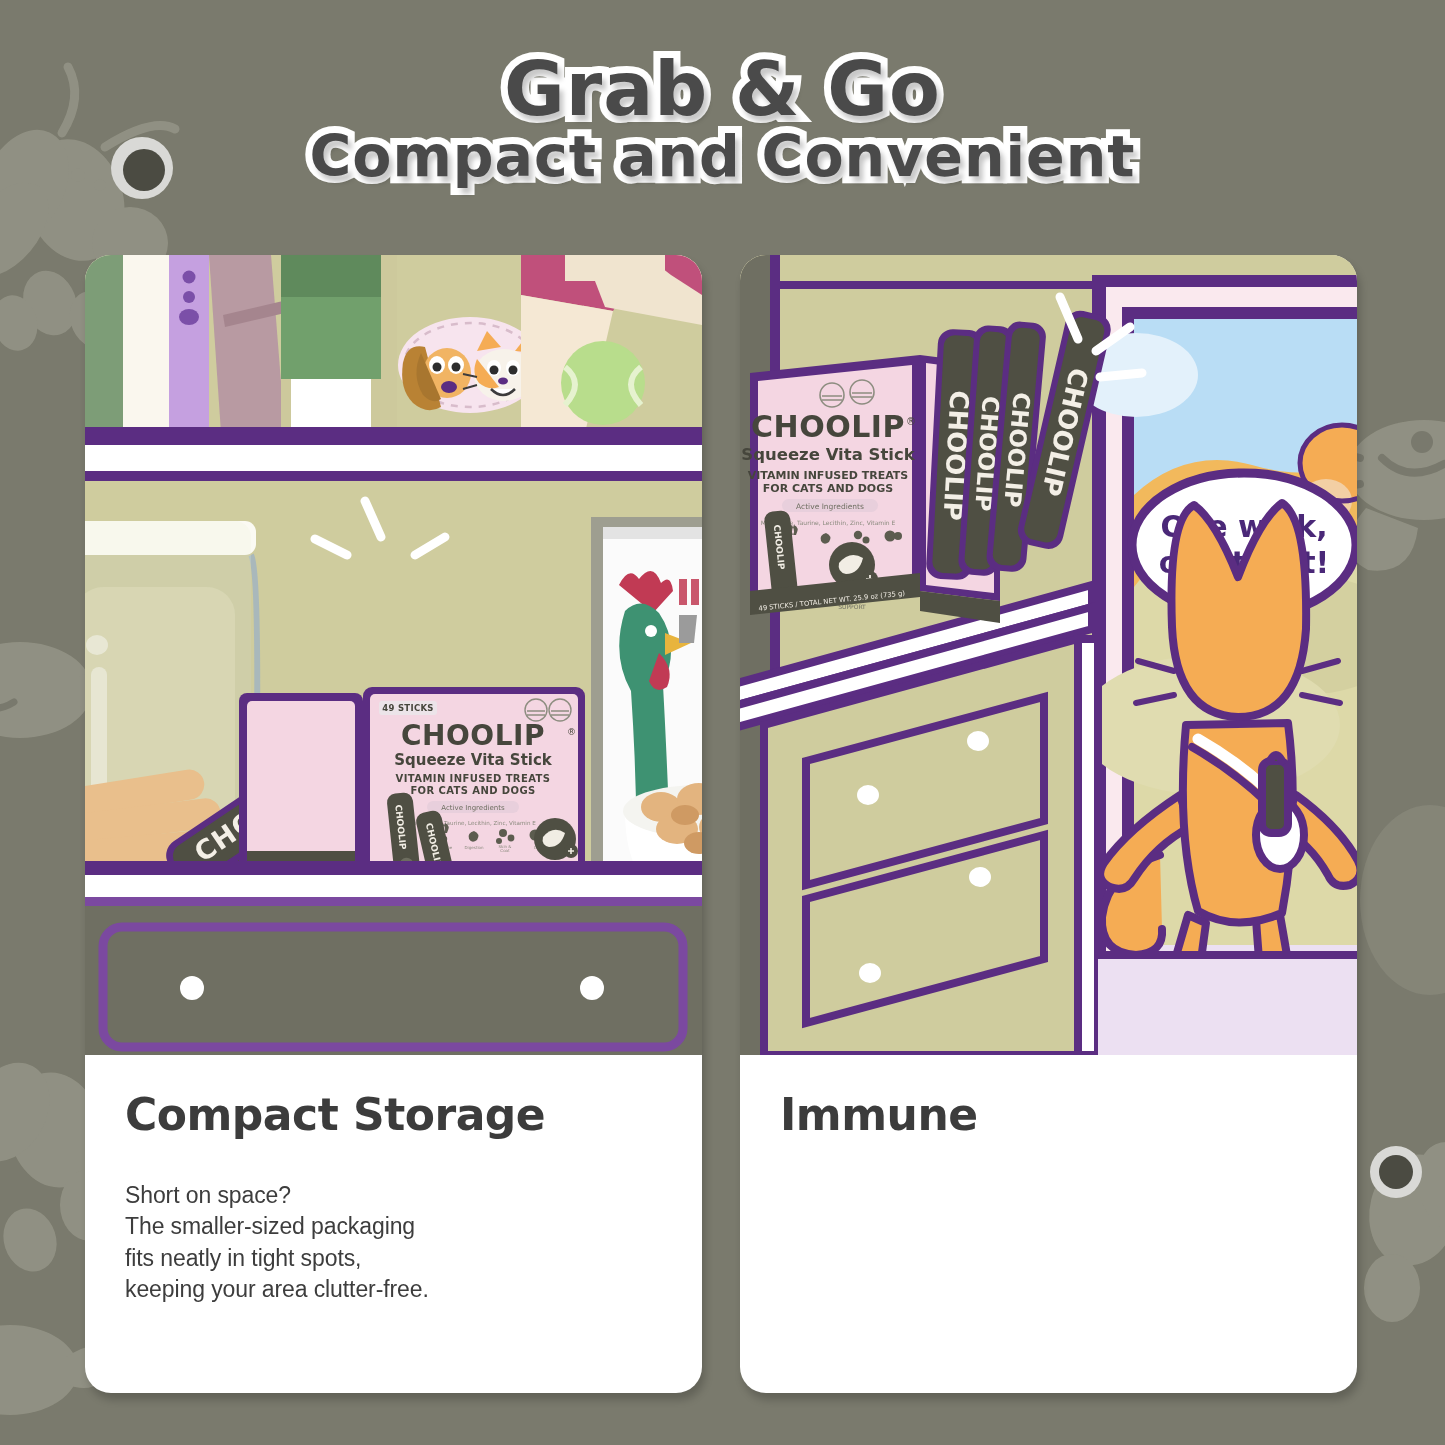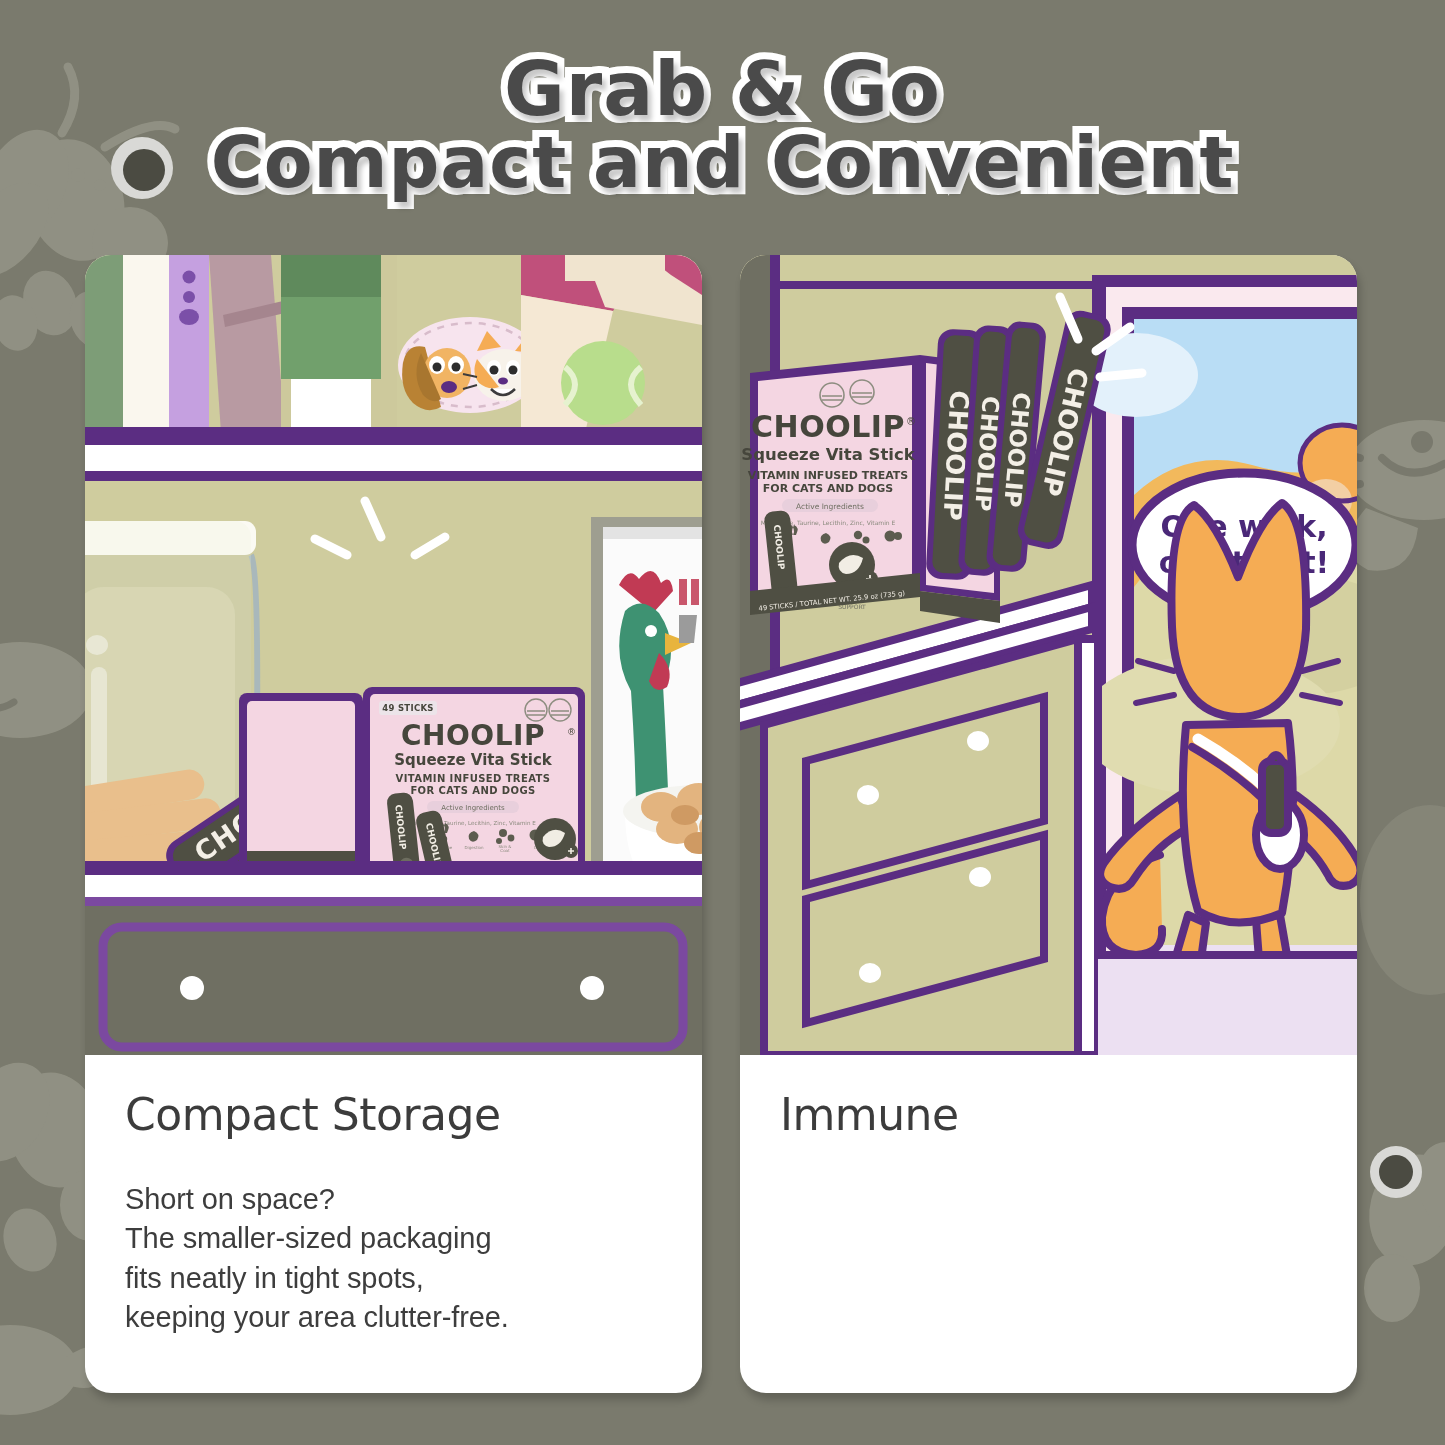--- a/index.html
+++ b/index.html
@@ -22,21 +22,21 @@
     font-family:"DejaVu Sans", sans-serif;
     font-weight:bold;
     color:#4a4a4a;
     letter-spacing:1px;
     line-height:1.02;
     -webkit-text-stroke:14px #ffffff;
     paint-order:stroke fill;
     text-shadow:4px 6px 5px rgba(0,0,0,0.22);
   }
   .title-1 { font-size:74px; }
-  .title-2 { font-size:71px; }
+  .title-2 { font-size:57px; }
 
   
   .card {
     position:absolute;
     background:#ffffff;
     border-radius:26px;
     box-shadow:3px 7px 9px rgba(0,0,0,0.20);
     overflow:hidden;
     z-index:3;
   }
@@ -47,27 +47,27 @@
     position:relative;
     width:100%; height:800px;
     overflow:hidden;
   }
   .caption {
     padding:34px 40px 0 40px;
   }
   .caption h2 {
     font-family:"DejaVu Sans", sans-serif;
     font-size:44px;
-    font-weight:normal;
+    font-weight:bold;
     color:#3c3c3c;
     letter-spacing:-0.5px;
     margin-bottom:34px;
   }
   .caption p {
-    font-size:29px;
+    font-size:23px;
     line-height:1.36;
     color:#3d3d3d;
     white-space:pre-line;
     letter-spacing:-0.1px;
     margin-top:40px;
   }
 
   svg { display:block; }
 </style>
 </head>

